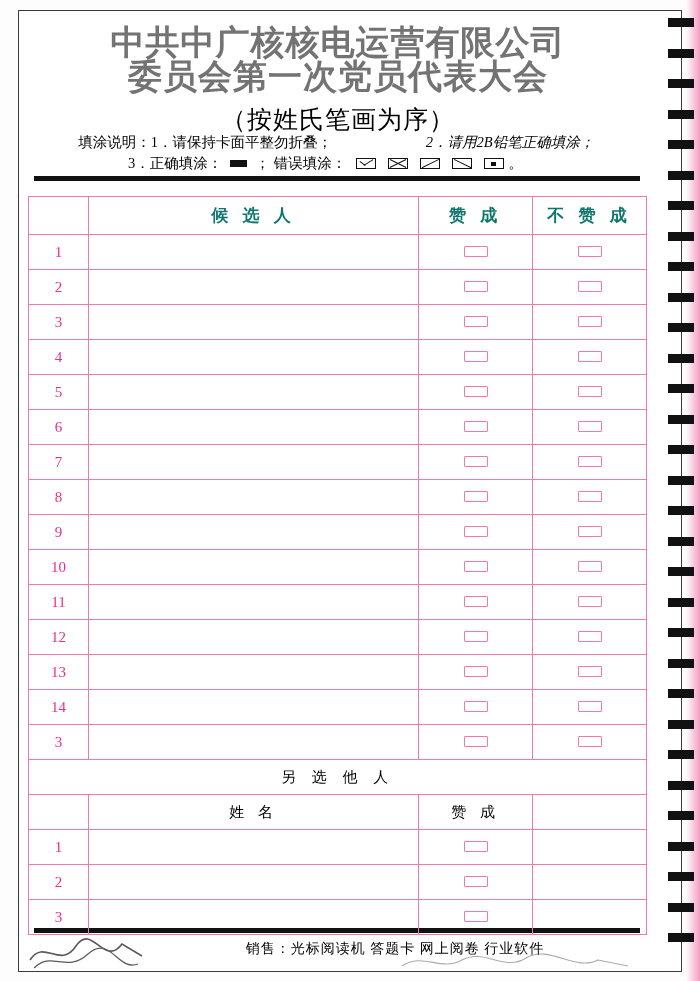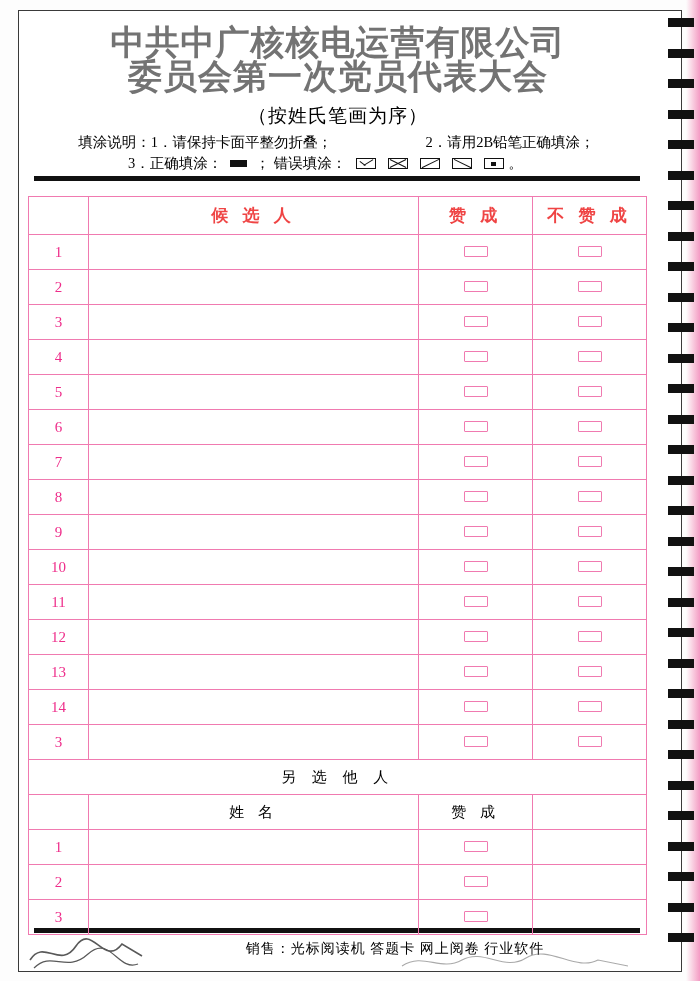--- a/index.html
+++ b/index.html
@@ -65,36 +65,36 @@
   .title-line {
     font-family: "Liberation Serif", serif;
     font-weight: bold;
     font-size: 34px;
     letter-spacing: 1px;
     line-height: 34px;
     color: #737373;
   }
   .subtitle {
     margin-top: 9px;
-    font-size: 19px;
+    font-size: 25px;
     letter-spacing: 1px;
   }
 
   
   .instructions {
     position: absolute;
     left: 40px;
     top: 132px;
     width: 610px;
     font-size: 14.5px;
     line-height: 21px;
   }
   .ins-row { display: flex; text-align: center; }
   .ins-left { width: 330px; }
-  .ins-right { flex: 1; }
+  .ins-right { flex: 1; font-style: italic; }
   .ins-row2 {
     margin-left: 88px;
     display: flex;
     align-items: center;
     gap: 4px;
     flex-wrap: nowrap;
     text-align: center;
   }
   .fill-correct {
     display: inline-block;
@@ -180,21 +180,21 @@
     text-align: center;
     vertical-align: middle;
     font-size: 15px;
     font-weight: normal;
   }
   table.vote thead th {
     height: 37px;
     font-size: 17px;
     font-weight: bold;
     letter-spacing: 5px;
-    color: #ef4444;
+    color: #0f766e;
   }
   .col-no { width: 60px; }
   .col-name { width: 330px; }
   .col-yes { width: 114px; }
   .col-no2 { width: 114px; }
 
   .rownum {
     color: #ee2d8a;
     font-size: 17px;
     font-family: "Liberation Serif", serif;

